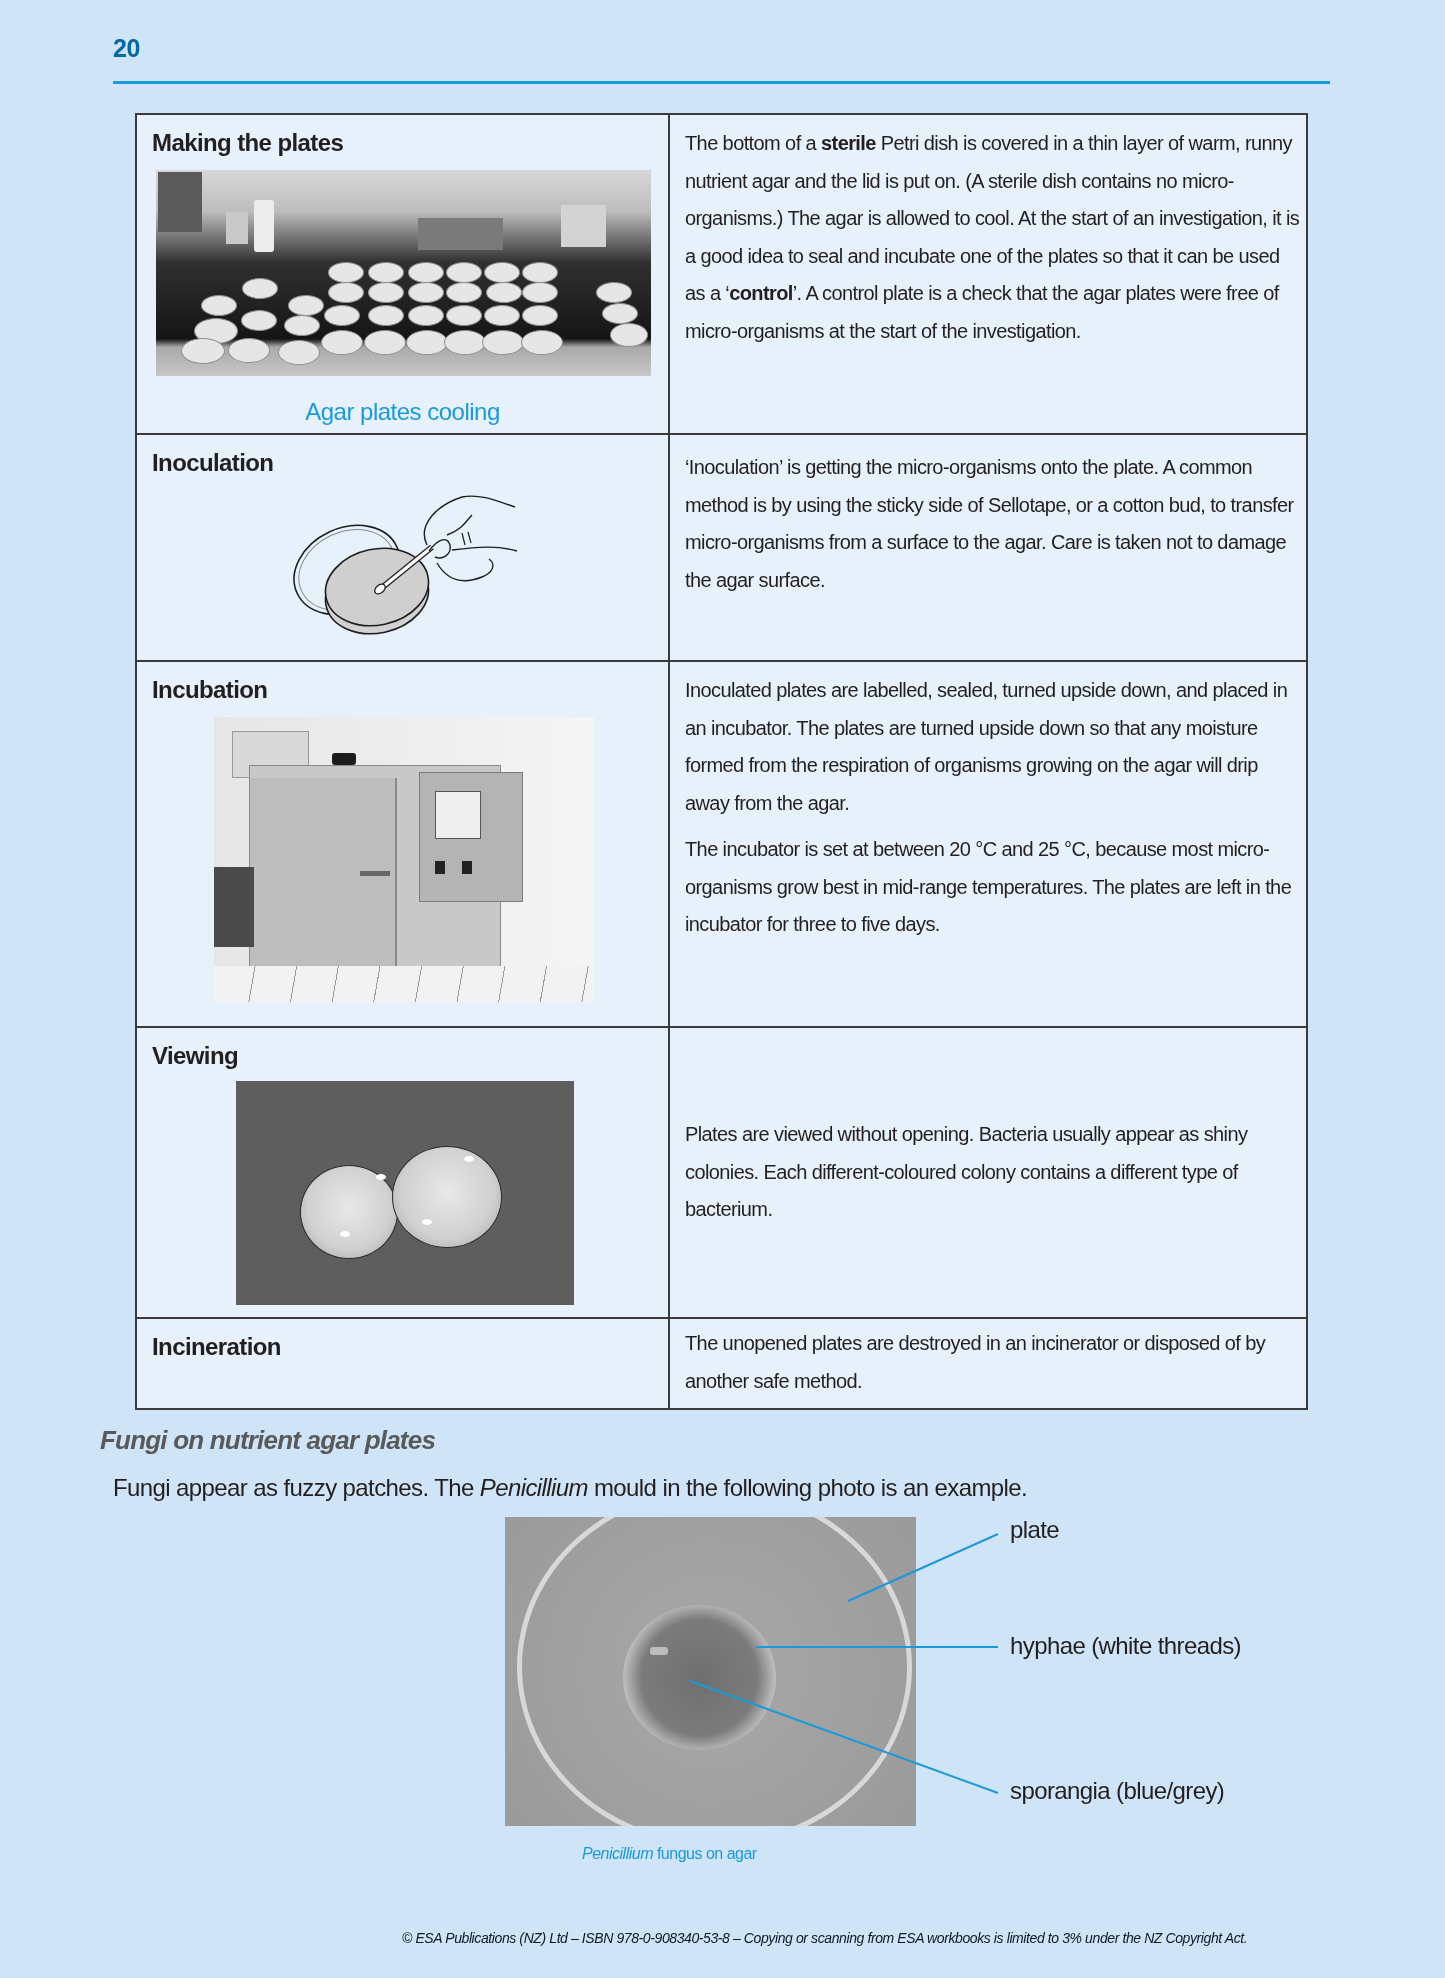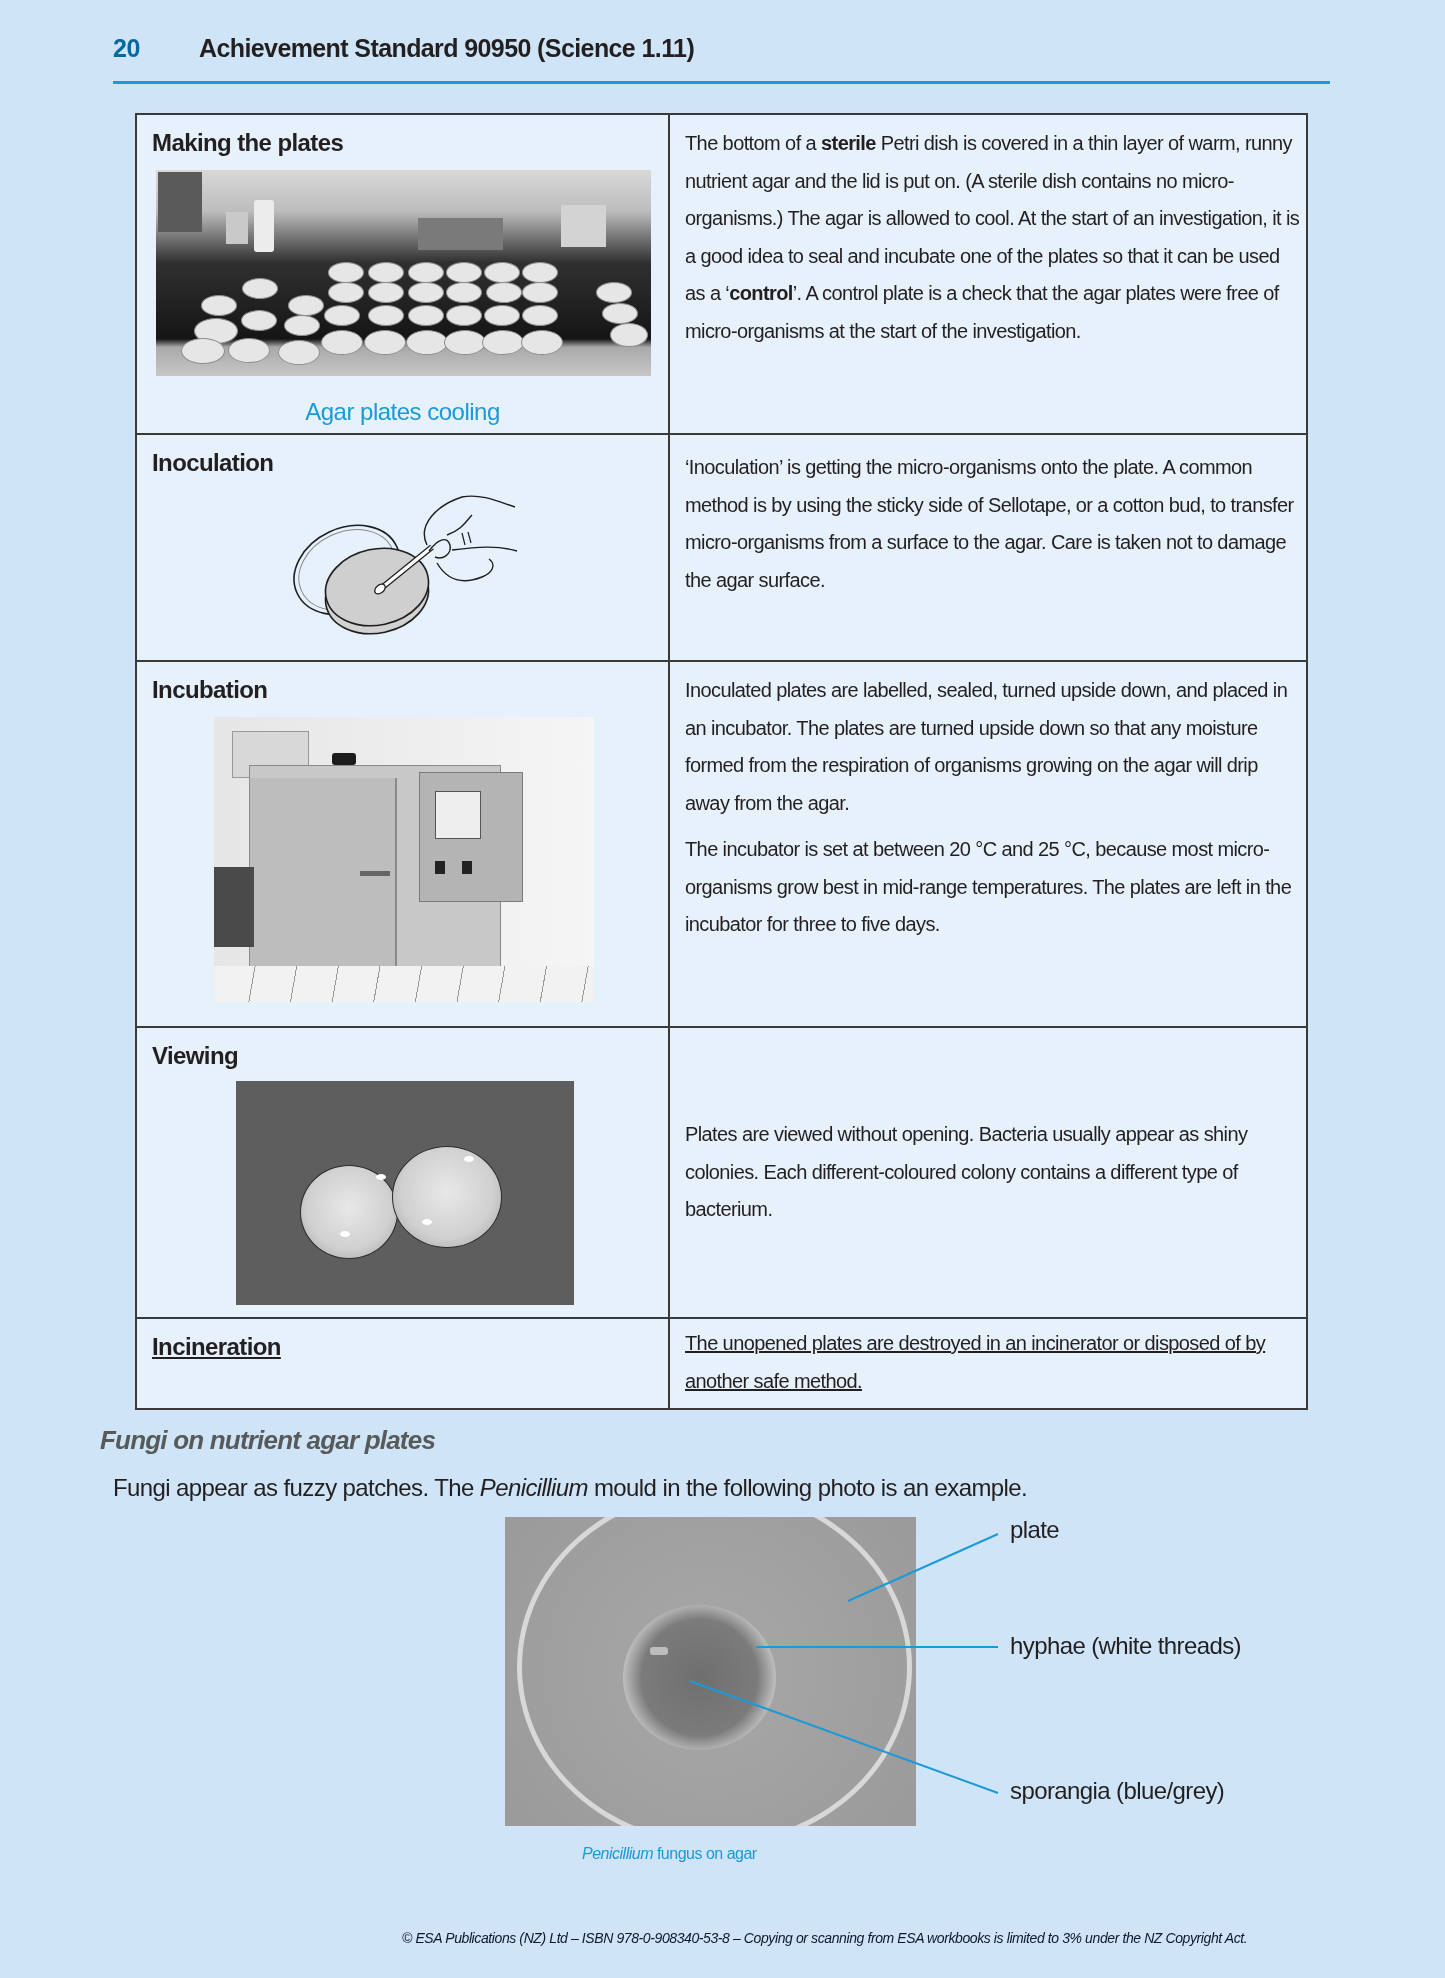--- a/index.html
+++ b/index.html
@@ -59,21 +59,20 @@
   svg.leaders { position: absolute; left: 0; top: 0; width: 1445px; height: 1978px; pointer-events: none; }
 
   .fig-caption { position: absolute; left: 582px; top: 1845px; font-size: 16px; color: #1a9ad9; letter-spacing: -0.5px; }
   .footer { position: absolute; left: 402px; top: 1930px; font-size: 14px; font-style: italic; color: #0f172a; letter-spacing: -0.4px; }
 </style>
 </head>
 <body>
 
 <div class="page-header">
   <span class="page-num">20</span>
-  <span class="page-title">Achievement Standard 90950 (Science 1.11)</span>
 </div>
 <div class="header-rule"></div>
 
 <table class="steps">
 
   <tbody>
       <tr style="height:320px;">
     <td class="left">
       <div class="step-title">Making the plates</div>
       <div class="photo photo-plates">
@@ -193,21 +192,21 @@
         <div class="shine" style="left:186px;top:138px;"></div>
       </div>
     </td>
     <td class="right" style="vertical-align:middle;">
       <div class="body-text" style="padding-top:0;">
         <p>Plates are viewed without opening. Bacteria usually appear as shiny colonies. Each different-coloured colony contains a different type of bacterium.</p>
       </div>
     </td>
   </tr>
 
-  <tr style="height:91px;text-decoration:underline;">
+  <tr style="height:91px;">
     <td class="left">
       <div class="step-title">Incineration</div>
     </td>
     <td class="right">
       <div class="body-text" style="padding-top:6px;">
         <p>The unopened plates are destroyed in an incinerator or disposed of by another safe method.</p>
       </div>
     </td>
   </tr>
 </tbody>

